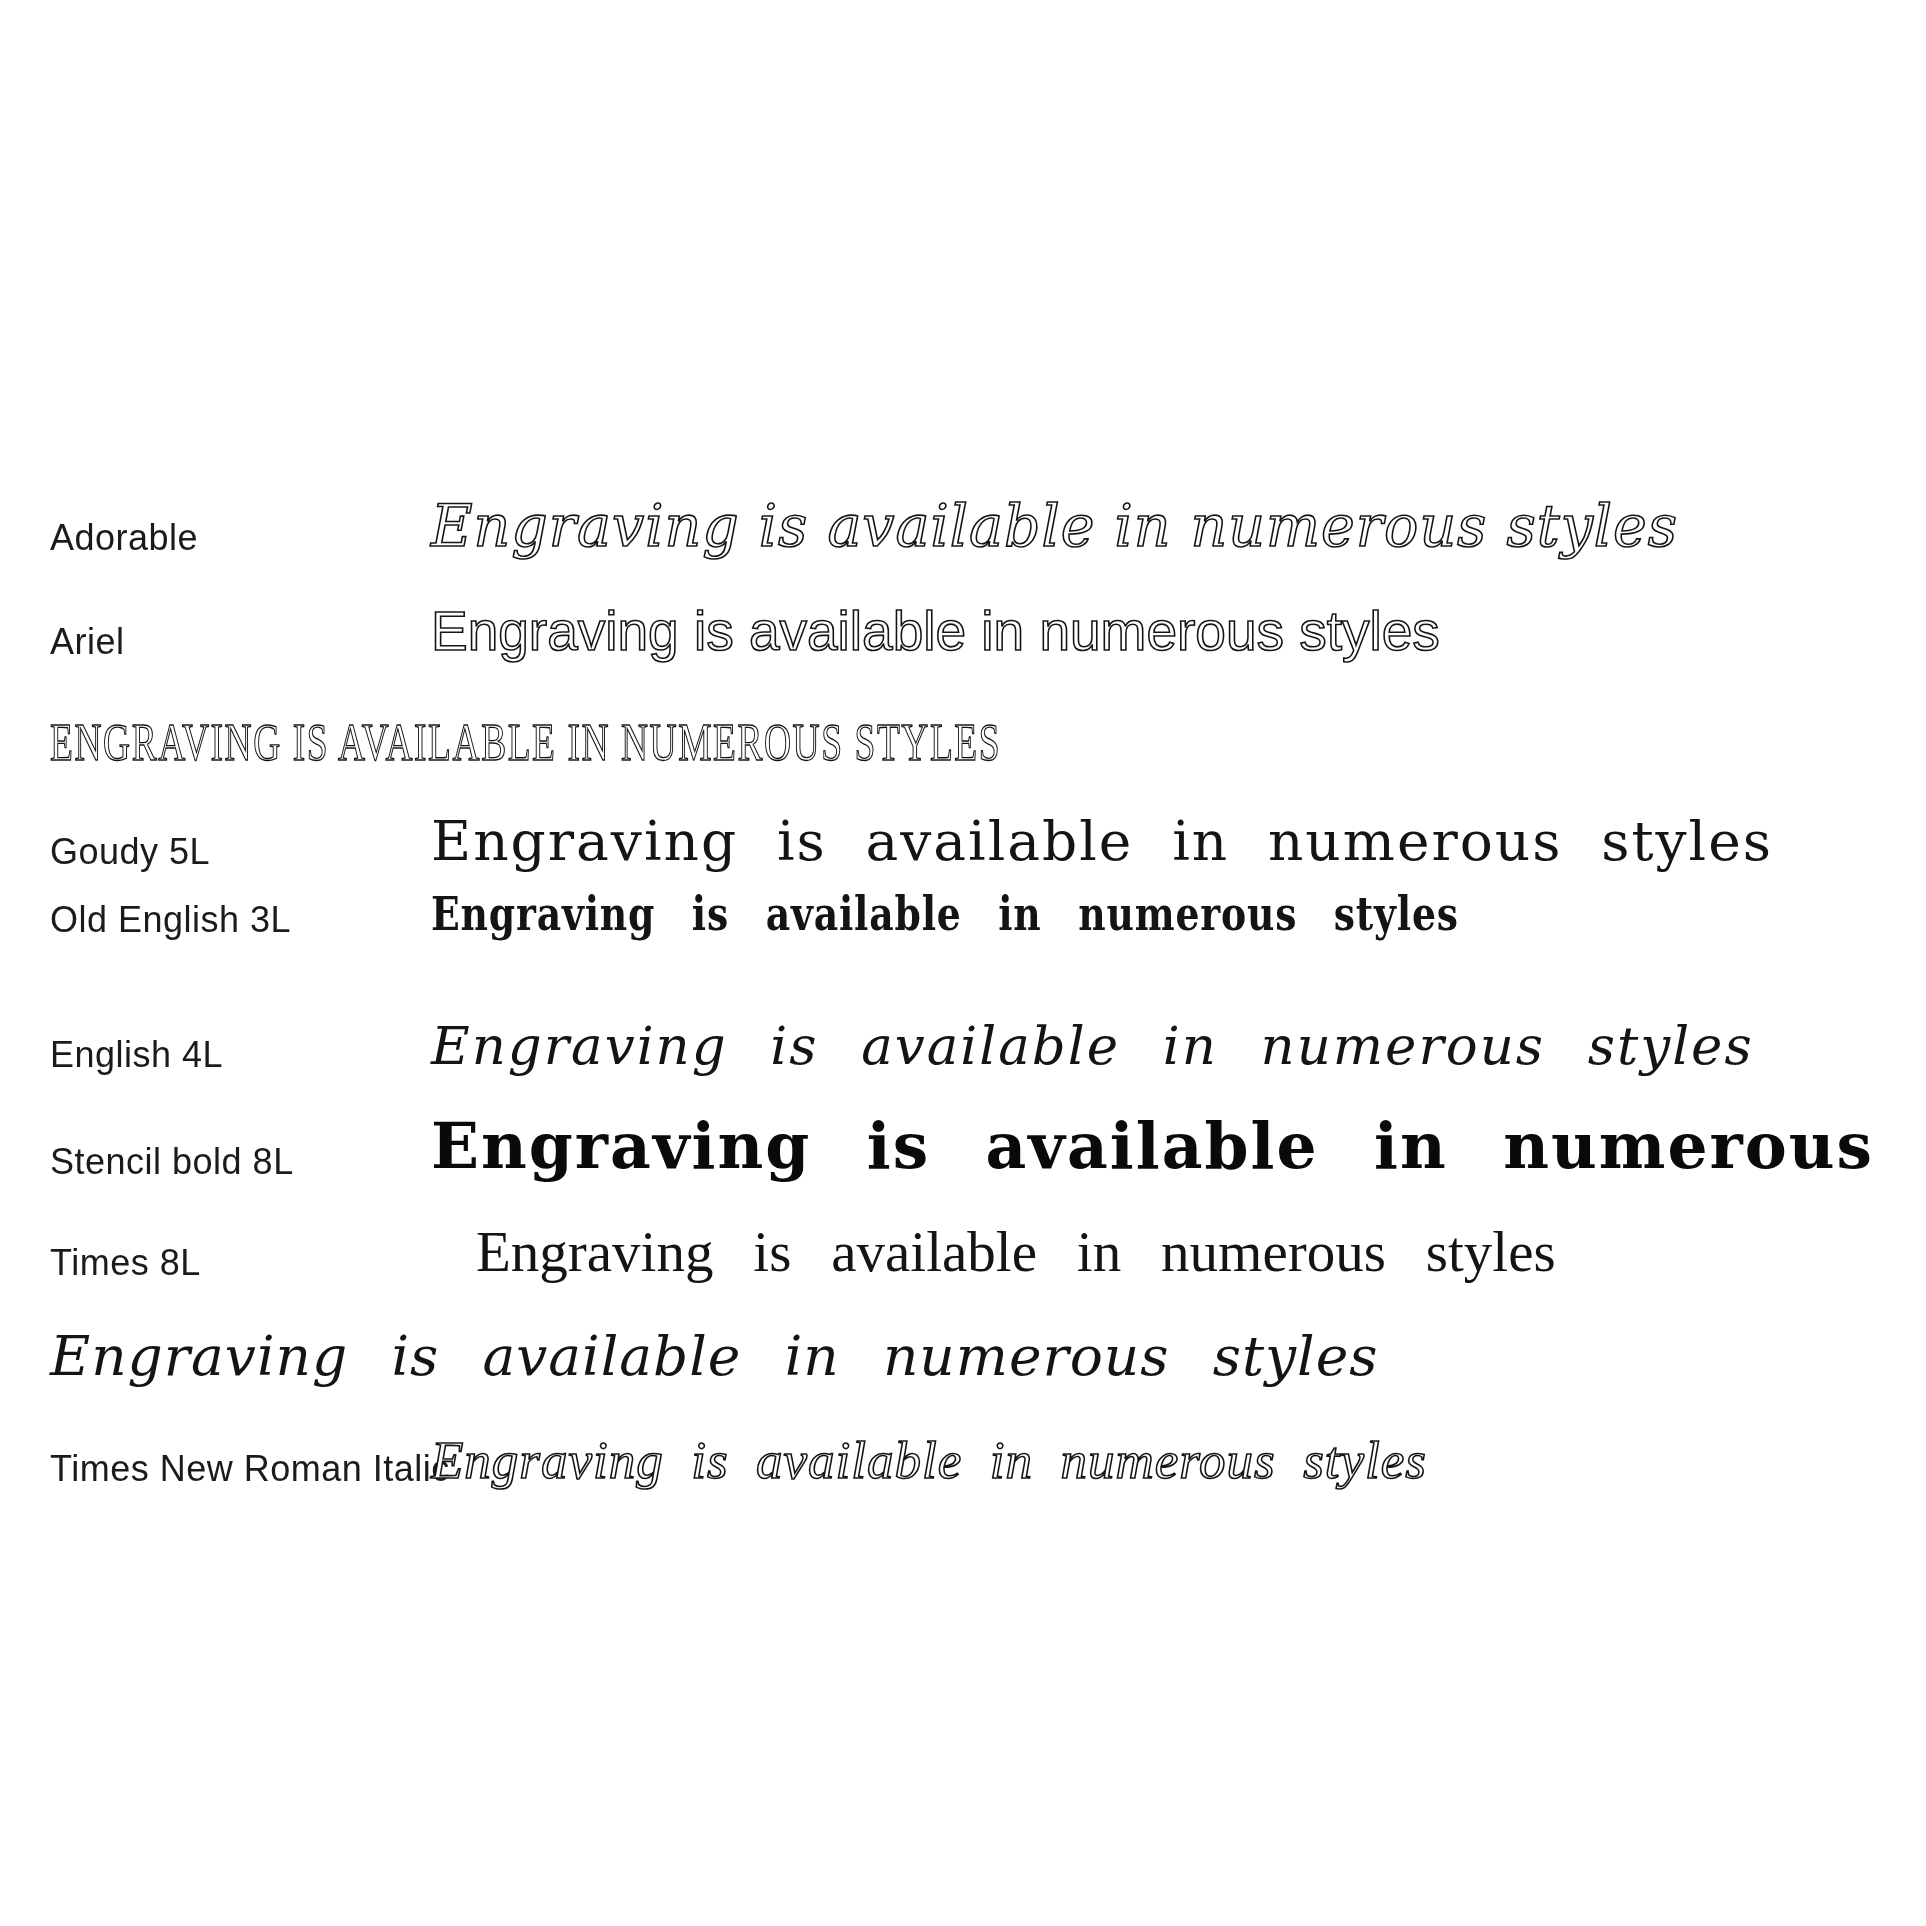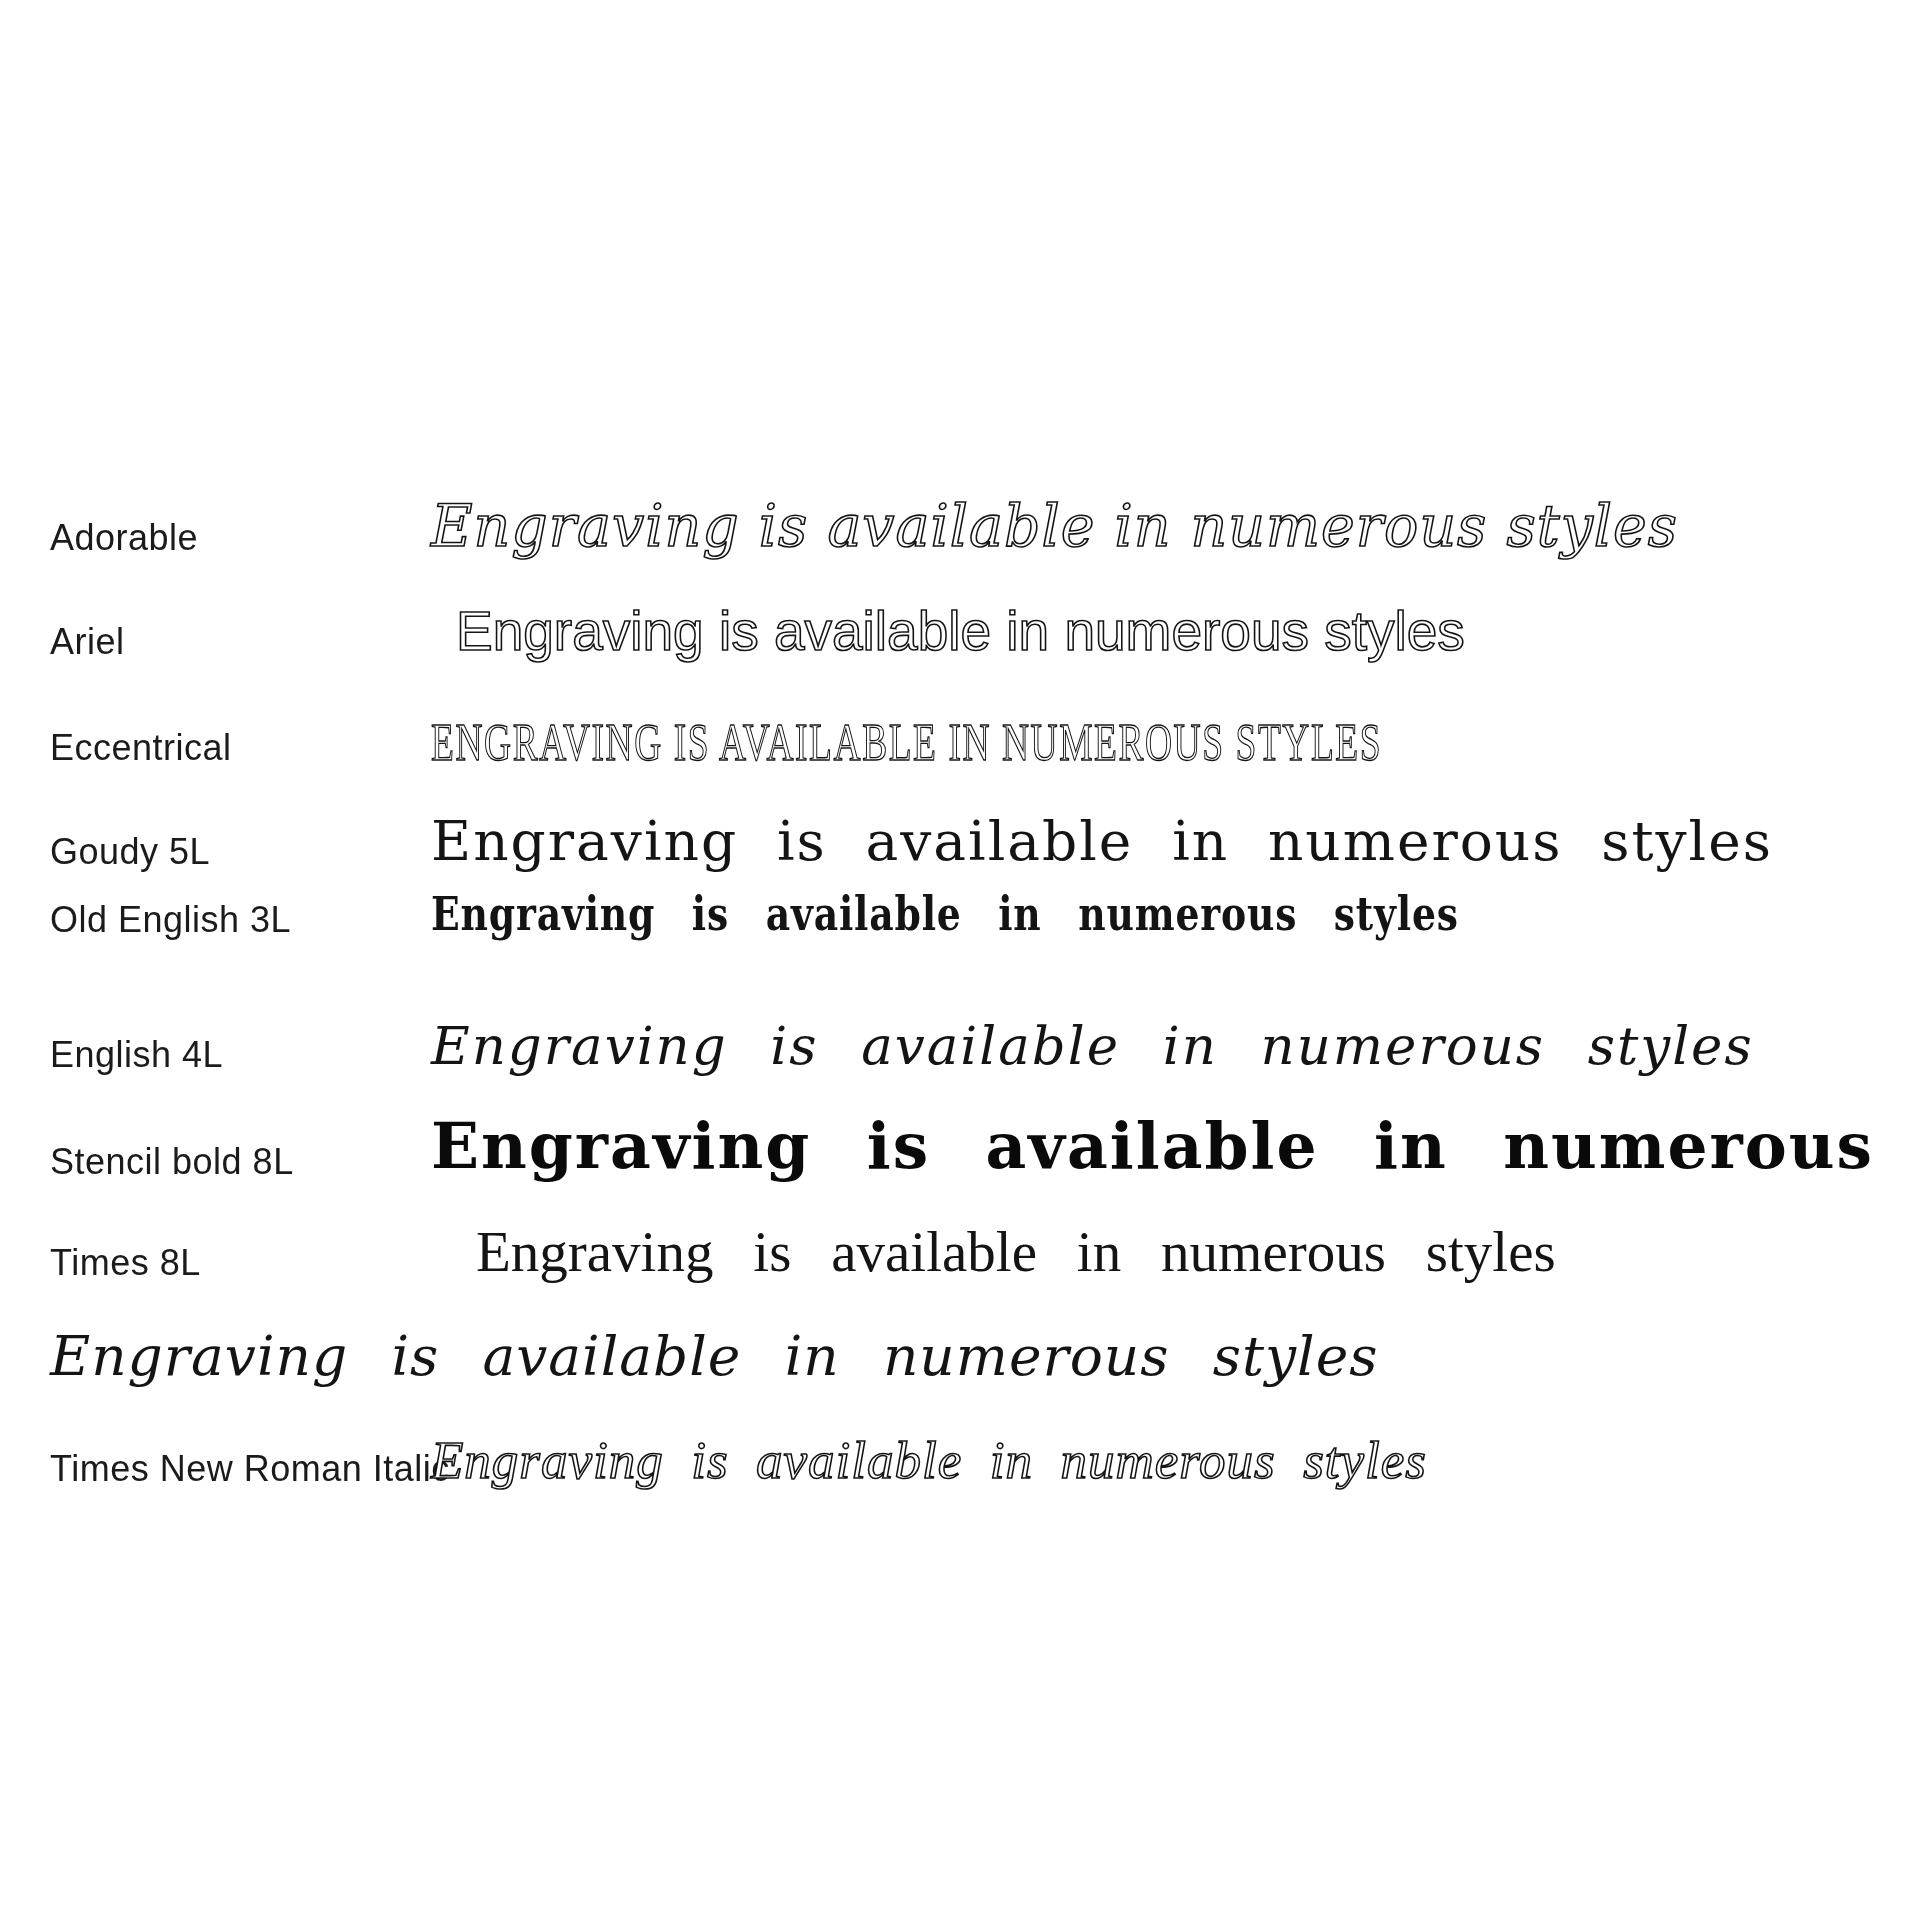--- a/index.html
+++ b/index.html
@@ -17,21 +17,21 @@
   }
   .row {
     position: absolute;
     left: 50px;
     right: 20px;
     height: 109px;
     display: flex;
     align-items: flex-end;
   }
   .row:nth-child(1)  { top: 450px; }
-  .row:nth-child(2)  { top: 554px; gap: 25px; }
+  .row:nth-child(2)  { top: 554px; }
   .row:nth-child(3)  { top: 660px; }
   .row:nth-child(4)  { top: 764px; }
   .row:nth-child(5)  { top: 832px; }
   .row:nth-child(6)  { top: 967px; }
   .row:nth-child(7)  { top: 1074px; }
   .row:nth-child(8)  { top: 1175px; gap: 45px; }
   .row:nth-child(9)  { top: 1279px; }
   .row:nth-child(10) { top: 1381px; }
 
   .label {
@@ -142,21 +142,20 @@
     <span class="label">Adorable</span>
     <span class="sample sample--adorable">Engraving is available in numerous styles</span>
   </div>
 
   <div class="row">
     <span class="label">Ariel</span>
     <span class="sample sample--ariel">Engraving is available in numerous styles</span>
   </div>
 
   <div class="row">
-    <span class="label">Eccentrical</span>
     <span class="sample sample--eccentrical">ENGRAVING IS AVAILABLE IN NUMEROUS STYLES</span>
   </div>
 
   <div class="row">
     <span class="label">Goudy 5L</span>
     <span class="sample sample--goudy-5l">Engraving is available in numerous styles</span>
   </div>
 
   <div class="row">
     <span class="label">Old English 3L</span>

